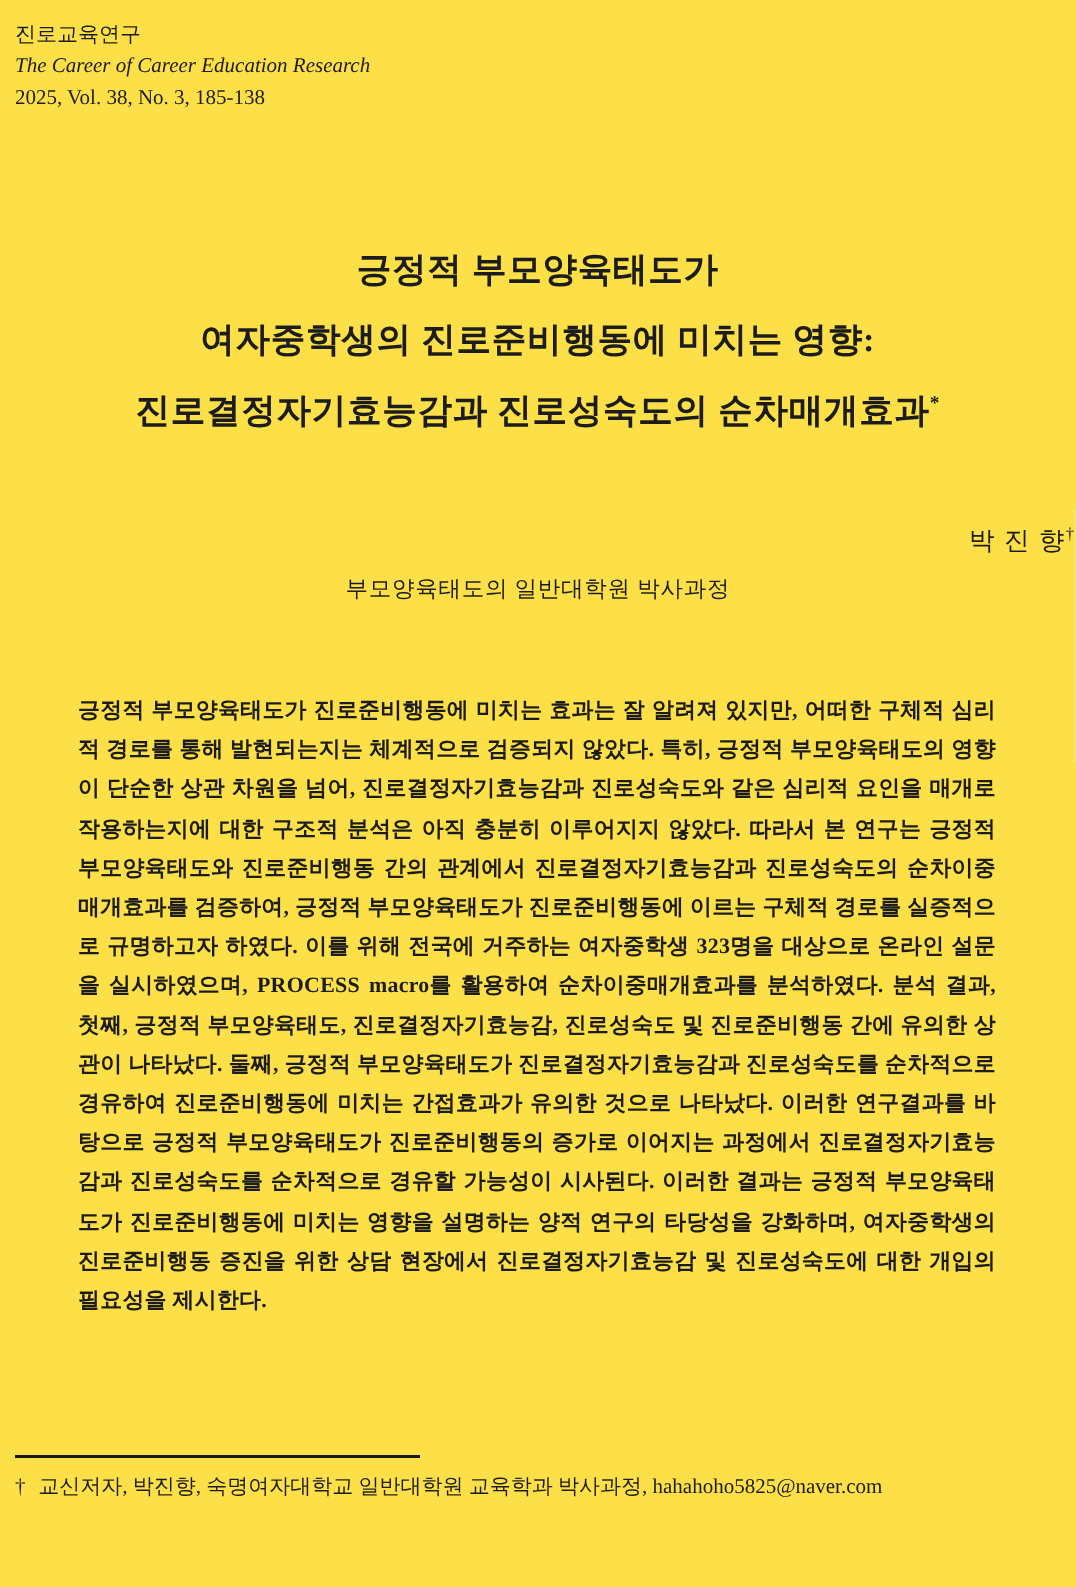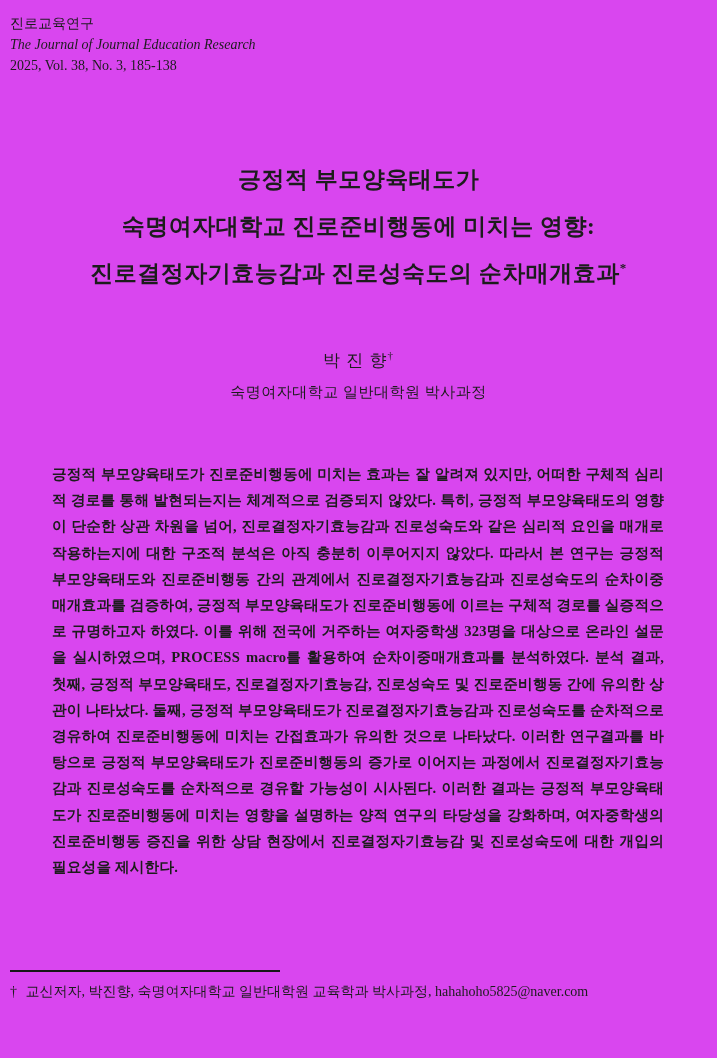--- a/index.html
+++ b/index.html
@@ -1,20 +1,20 @@
 <!DOCTYPE html>
 <html lang="ko"><head>
 <meta charset="utf-8">
 <style>
   html,body{margin:0;padding:0;background:#e8e8e8;}
   .page{
     position:relative;
     width:717px;height:1058px;
     margin:0 auto;
-    background:#d946ef;
+    background:#fde047;
     color:#1c1c1c;
     font-family:"Liberation Serif", serif;
     overflow:hidden;
   }
   
   .hdr{
     position:absolute;top:13px;left:10px;
     font-size:14px;line-height:21px;
     white-space:nowrap;
   }
@@ -24,21 +24,21 @@
     position:absolute;top:156px;left:0;right:0;
     text-align:center;
     font-weight:bold;
     font-size:23px;line-height:47px;
     letter-spacing:.5px;
   }
   .title sup{font-size:13px;vertical-align:super;line-height:0;}
   
   .author{
     position:absolute;top:349px;left:0;right:0;
-    text-align:center;
+    text-align:right;
     font-size:17px;letter-spacing:1px;
   }
   .author sup{font-size:11px;vertical-align:super;line-height:0;}
   .affil{
     position:absolute;top:383px;left:0;right:0;
     text-align:center;
     font-size:15px;letter-spacing:.5px;
   }
   
   .abstract{
@@ -70,33 +70,33 @@
   .footnotes .fn{white-space:nowrap;}
   .footnotes .mk{display:inline-block;width:12px;}
 </style>
 </head>
 <body>
 
 <div class="page">
 
   <div class="hdr">
     <div>진로교육연구</div>
-    <div class="en">The Journal of Journal Education Research</div>
+    <div class="en">The Career of Career Education Research</div>
     <div>2025, Vol. 38, No. 3, 185-138</div>
   </div>
 
   <div class="title">
     <div>긍정적 부모양육태도가</div>
-    <div>숙명여자대학교 진로준비행동에 미치는 영향:</div>
+    <div>여자중학생의 진로준비행동에 미치는 영향:</div>
     <div><span>진로결정자기효능감과 진로성숙도의 순차매개효과</span><sup>*</sup></div>
   </div>
 
   <div class="author"><span>박 진 향</span><sup>†</sup></div>
 
-  <div class="affil">숙명여자대학교 일반대학원 박사과정</div>
+  <div class="affil">부모양육태도의 일반대학원 박사과정</div>
 
   <div class="abstract">긍정적 부모양육태도가 진로준비행동에 미치는 효과는 잘 알려져 있지만, 어떠한 구체적 심리적 경로를 통해 발현되는지는 체계적으로 검증되지 않았다. 특히, 긍정적 부모양육태도의 영향이 단순한 상관 차원을 넘어, 진로결정자기효능감과 진로성숙도와 같은 심리적 요인을 매개로 작용하는지에 대한 구조적 분석은 아직 충분히 이루어지지 않았다. 따라서 본 연구는 긍정적 부모양육태도와 진로준비행동 간의 관계에서 진로결정자기효능감과 진로성숙도의 순차이중매개효과를 검증하여, 긍정적 부모양육태도가 진로준비행동에 이르는 구체적 경로를 실증적으로 규명하고자 하였다. 이를 위해 전국에 거주하는 여자중학생 323명을 대상으로 온라인 설문을 실시하였으며, PROCESS macro를 활용하여 순차이중매개효과를 분석하였다. 분석 결과, 첫째, 긍정적 부모양육태도, 진로결정자기효능감, 진로성숙도 및 진로준비행동 간에 유의한 상관이 나타났다. 둘째, 긍정적 부모양육태도가 진로결정자기효능감과 진로성숙도를 순차적으로 경유하여 진로준비행동에 미치는 간접효과가 유의한 것으로 나타났다. 이러한 연구결과를 바탕으로 긍정적 부모양육태도가 진로준비행동의 증가로 이어지는 과정에서 진로결정자기효능감과 진로성숙도를 순차적으로 경유할 가능성이 시사된다. 이러한 결과는 긍정적 부모양육태도가 진로준비행동에 미치는 영향을 설명하는 양적 연구의 타당성을 강화하며, 여자중학생의 진로준비행동 증진을 위한 상담 현장에서 진로결정자기효능감 및 진로성숙도에 대한 개입의 필요성을 제시한다.</div>
 
 
   <div class="fn-rule"></div>
 
   <div class="footnotes">
     <div class="fn">
       <span class="mk">†</span>
       <span>교신저자, 박진향, 숙명여자대학교 일반대학원 교육학과 박사과정, hahahoho5825@naver.com</span>

